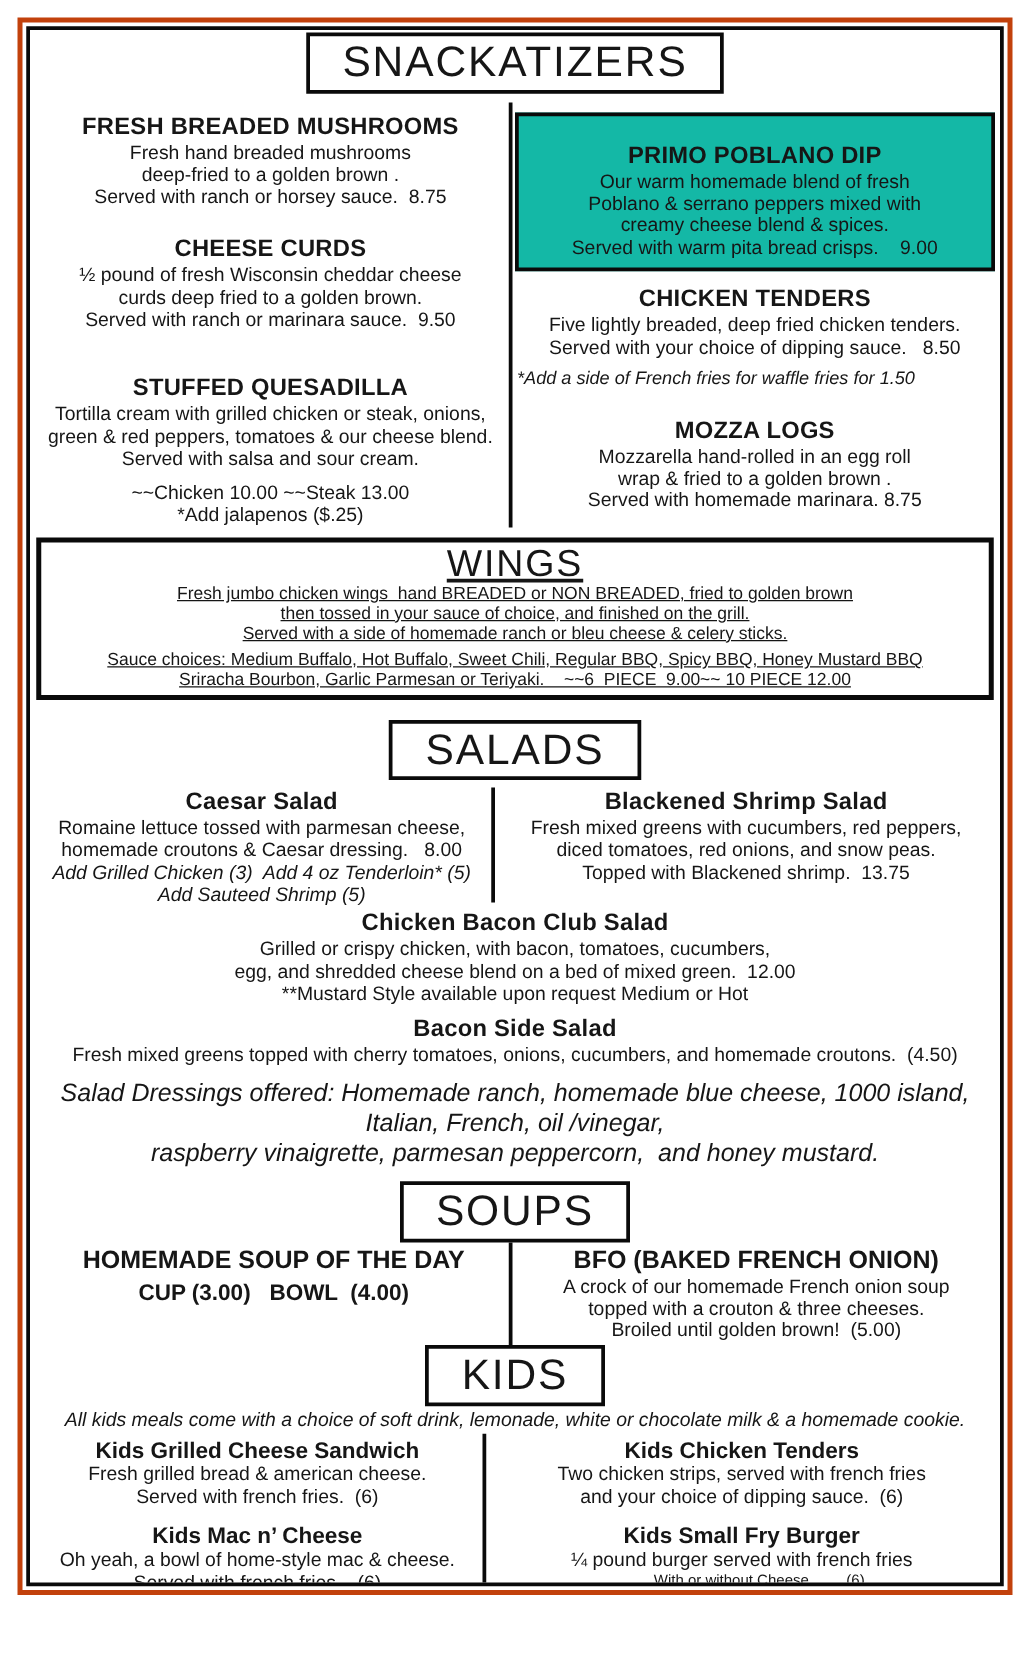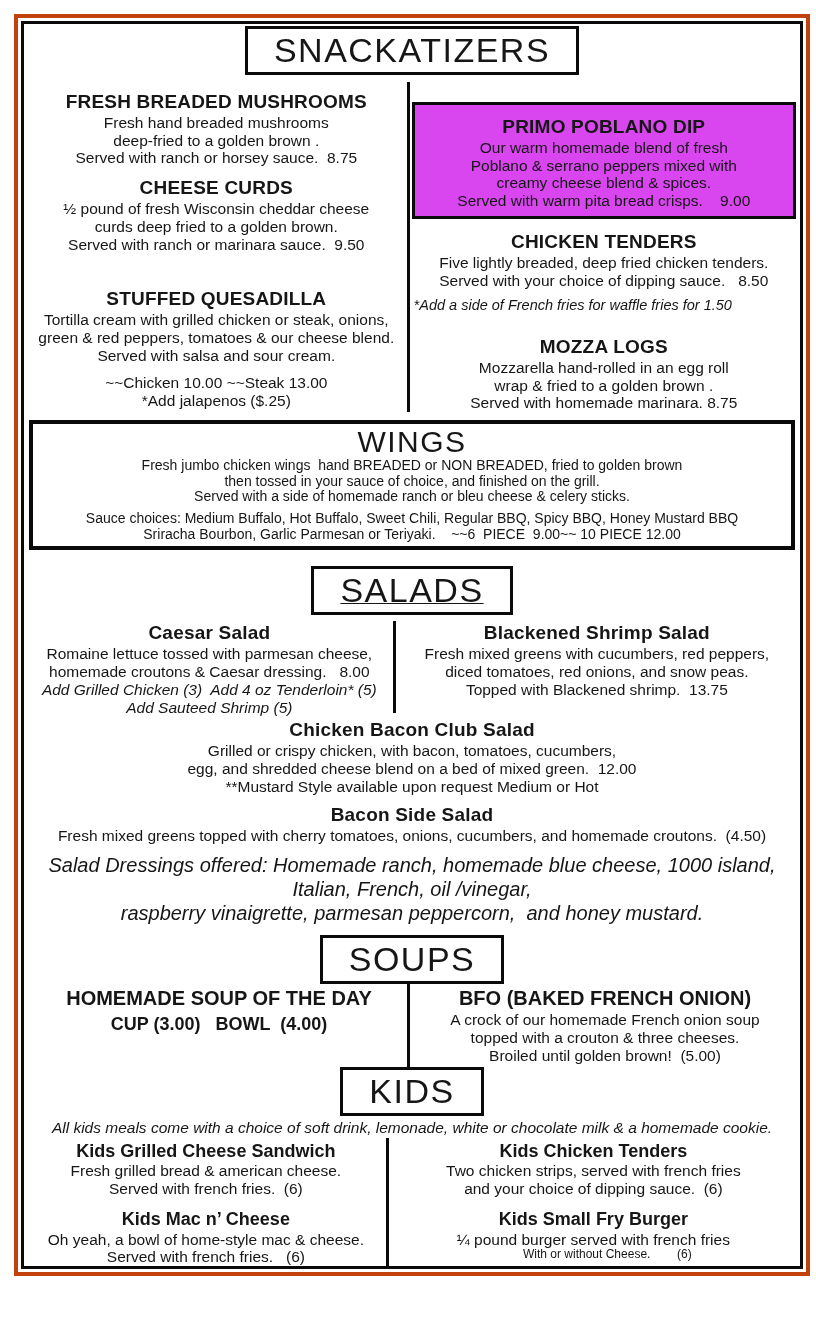--- a/index.html
+++ b/index.html
@@ -17,45 +17,45 @@
     position:absolute; inset:3px; border:3px solid #0a0a0a;
     display:flex; flex-direction:column; align-items:stretch;
     padding:0 2px; overflow:hidden;
   }
   .title-box {
     align-self:center; border:3px solid #0a0a0a; background:#fff;
     padding:1px 26px; position:relative; z-index:2; text-align:center;
   }
   .title-text { font-size:34px; letter-spacing:1.5px; line-height:1.2; white-space:pre; }
   .tb-snack { margin-top:2px; }
-  .tb-salads { margin-top:16px;text-decoration:underline; }
+  .tb-salads { margin-top:16px; }
   .tb-soups { margin-top:10px; }
   .tb-kids { margin-top:2px; }
 
   .cols { display:flex; align-items:stretch; }
   .col { flex:1; text-align:center; min-width:0; }
   .vdiv { width:3px; background:#0a0a0a; flex:0 0 3px; }
 
   .snack-cols { margin-top:7px; height:346px; }
   .snack-cols .col { padding-top:8px; }
   .snack-left { flex:0 0 49.3%; }
 
   .item-name { font-size:19px; font-weight:bold; letter-spacing:0.2px; line-height:1.25; white-space:pre-wrap; }
   .line { font-size:15.5px; line-height:1.16; white-space:pre-wrap; }
   .italic { font-style:italic; }
 
-  .it-mush { margin-bottom:9px; }
+  .it-mush { margin-bottom:21px; }
   .it-curds { margin-bottom:33px; }
   .price-lines { margin-top:9px; }
 
-  .boxed { border:3px solid #0a0a0a; padding:10px 6px 6px; margin:12px 2px 11px; background:#d946ef; }
+  .boxed { border:3px solid #0a0a0a; padding:20px 6px 6px; margin:0 2px 11px; background:#14b8a6; }
   .it-tenders { margin-bottom:21px; }
   .side-note { margin-top:7px; text-align:left; padding-left:4px; font-size:14.5px; line-height:1.15; }
 
-  .wings-box { margin:8px 3px 0; border:4px solid #0a0a0a; text-align:center; padding:2px 4px 4px; background:#fff; }
+  .wings-box { margin:8px 3px 0; border:4px solid #0a0a0a; text-align:center; padding:2px 4px 4px; background:#fff;text-decoration:underline; }
   .wings-title { font-size:30px; letter-spacing:1.5px; line-height:1.05; white-space:pre; }
   .wings-box .line { font-size:14px; line-height:1.12; }
   .sauce-top { margin-top:6px; }
 
   .salads-cols { margin-top:6px; height:92px; }
   .salads-left { flex:0 0 47.5%; }
 
   .center-block { text-align:center; }
   .cbc-block { margin-top:5px; }
   .house-block { margin-top:7px; }

